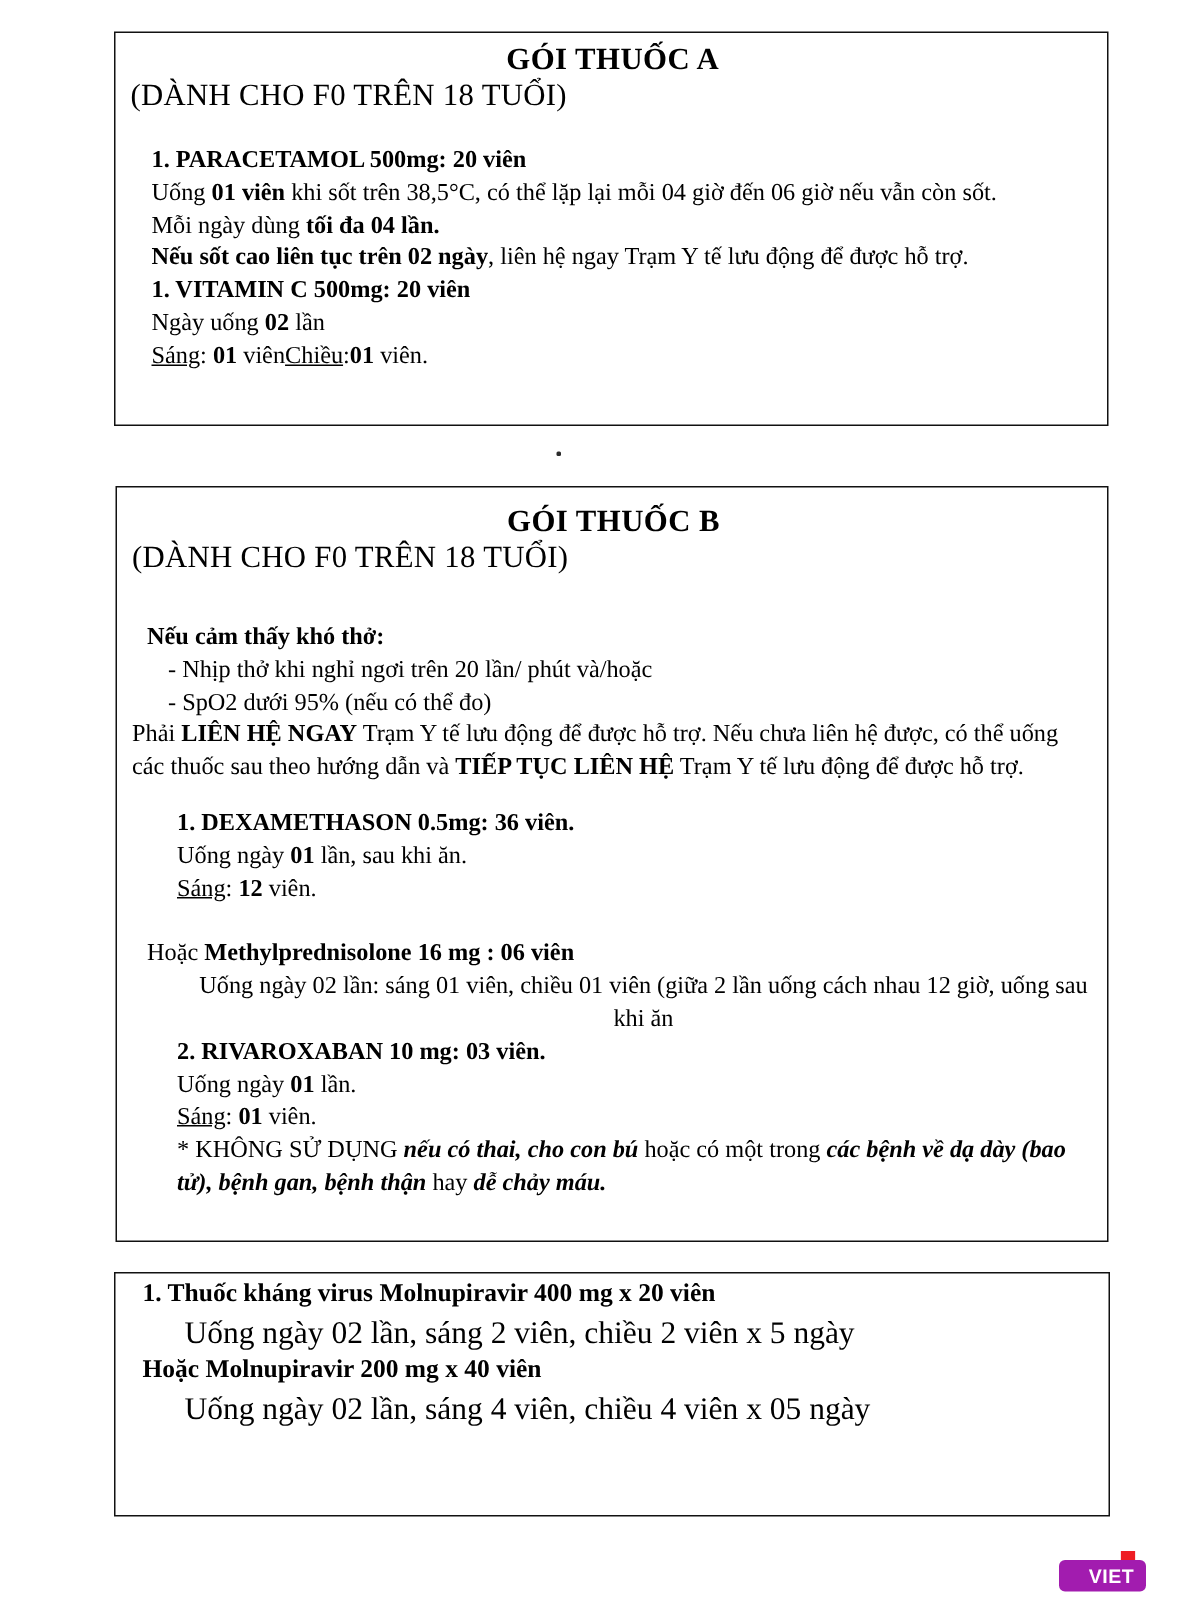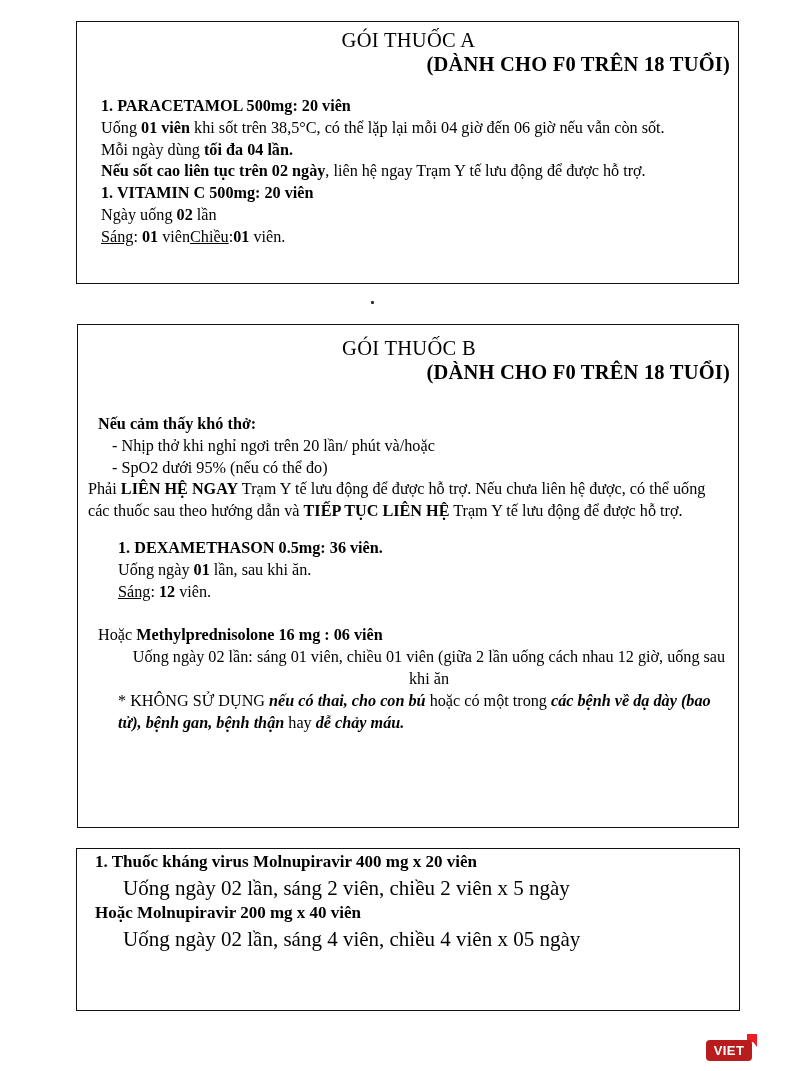--- a/index.html
+++ b/index.html
@@ -34,28 +34,28 @@
   #box-b { left: 77px;  top: 324px; width: 662px; height: 504px; }
   #box-c { left: 76px;  top: 848px; width: 664px; height: 163px; }
 
   .box-inner {
     padding: 0 8px 0 10px;
   }
 
   
   .pkg-title {
     text-align: center;
-    font-weight: normal;
+    font-weight: bold;
     font-size: 20.5px;
     letter-spacing: 0.3px;
     line-height: 1.12;
   }
   .pkg-subtitle {
-    text-align: right;
-    font-weight: bold;
+    text-align: left;
+    font-weight: normal;
     font-size: 20.5px;
     line-height: 1.18;
     letter-spacing: 0.2px;
   }
   #box-a .pkg-title { margin-top: 7px; }
   #box-b .pkg-title { margin-top: 12px; }
   #box-c .pkg-title { margin-top: 4px; }
 
   
   .body-text {
@@ -107,25 +107,26 @@
     top: 1034px;
     width: 60px;
     height: 30px;
   }
   .logo-badge {
     position: absolute;
     left: 0px;
     top: 6px;
     width: 46px;
     height: 21px;
-    background: #b91c1c;
+    background: #a21caf;
     border-radius: 4px;
     display: flex;
     align-items: center;
     justify-content: center;
+    padding-left: 12px;
   }
   .logo-text {
     color: #ffffff;
     font-family: "Liberation Sans", sans-serif;
     font-weight: bold;
     font-size: 13px;
     letter-spacing: 0.4px;
     line-height: 1;
   }
   .logo-flag {
@@ -185,20 +186,25 @@
         <div class="ln"><span class="u">Sáng</span><span>: </span><span class="b">12</span><span> viên.</span></div>
       </div>
 
       <div class="gap-lg"></div>
 
       <div class="body-text" id="pkg-b-methyl">
         <div class="ln"><span>Hoặc </span><span class="b">Methylprednisolone 16 mg : 06 viên</span></div>
         <div class="ln indent-2">Uống ngày 02 lần: sáng 01 viên, chiều 01 viên (giữa 2 lần uống cách nhau 12 giờ, uống sau khi ăn</div>
       </div>
 
+      <div class="body-text" id="pkg-b-rivaro">
+        <div class="ln b">2. RIVAROXABAN 10 mg: 03 viên.</div>
+        <div class="ln"><span>Uống ngày </span><span class="b">01</span><span> lần.</span></div>
+        <div class="ln"><span class="u">Sáng</span><span>: </span><span class="b">01</span><span> viên.</span></div>
+      </div>
 
       <div class="body-text" id="pkg-b-warn">
         <span class="i">* KHÔNG SỬ DỤNG </span><span class="bi">nếu có thai, cho con bú </span><span class="i">hoặc có một trong </span><span class="bi">các bệnh về dạ dày (bao tử), bệnh gan, bệnh thận </span><span class="i">hay </span><span class="bi">dễ chảy máu.</span>
       </div>
     </div>
   </div>
 
   <div class="pkg-box" id="box-c">
     <div class="box-inner">
 

